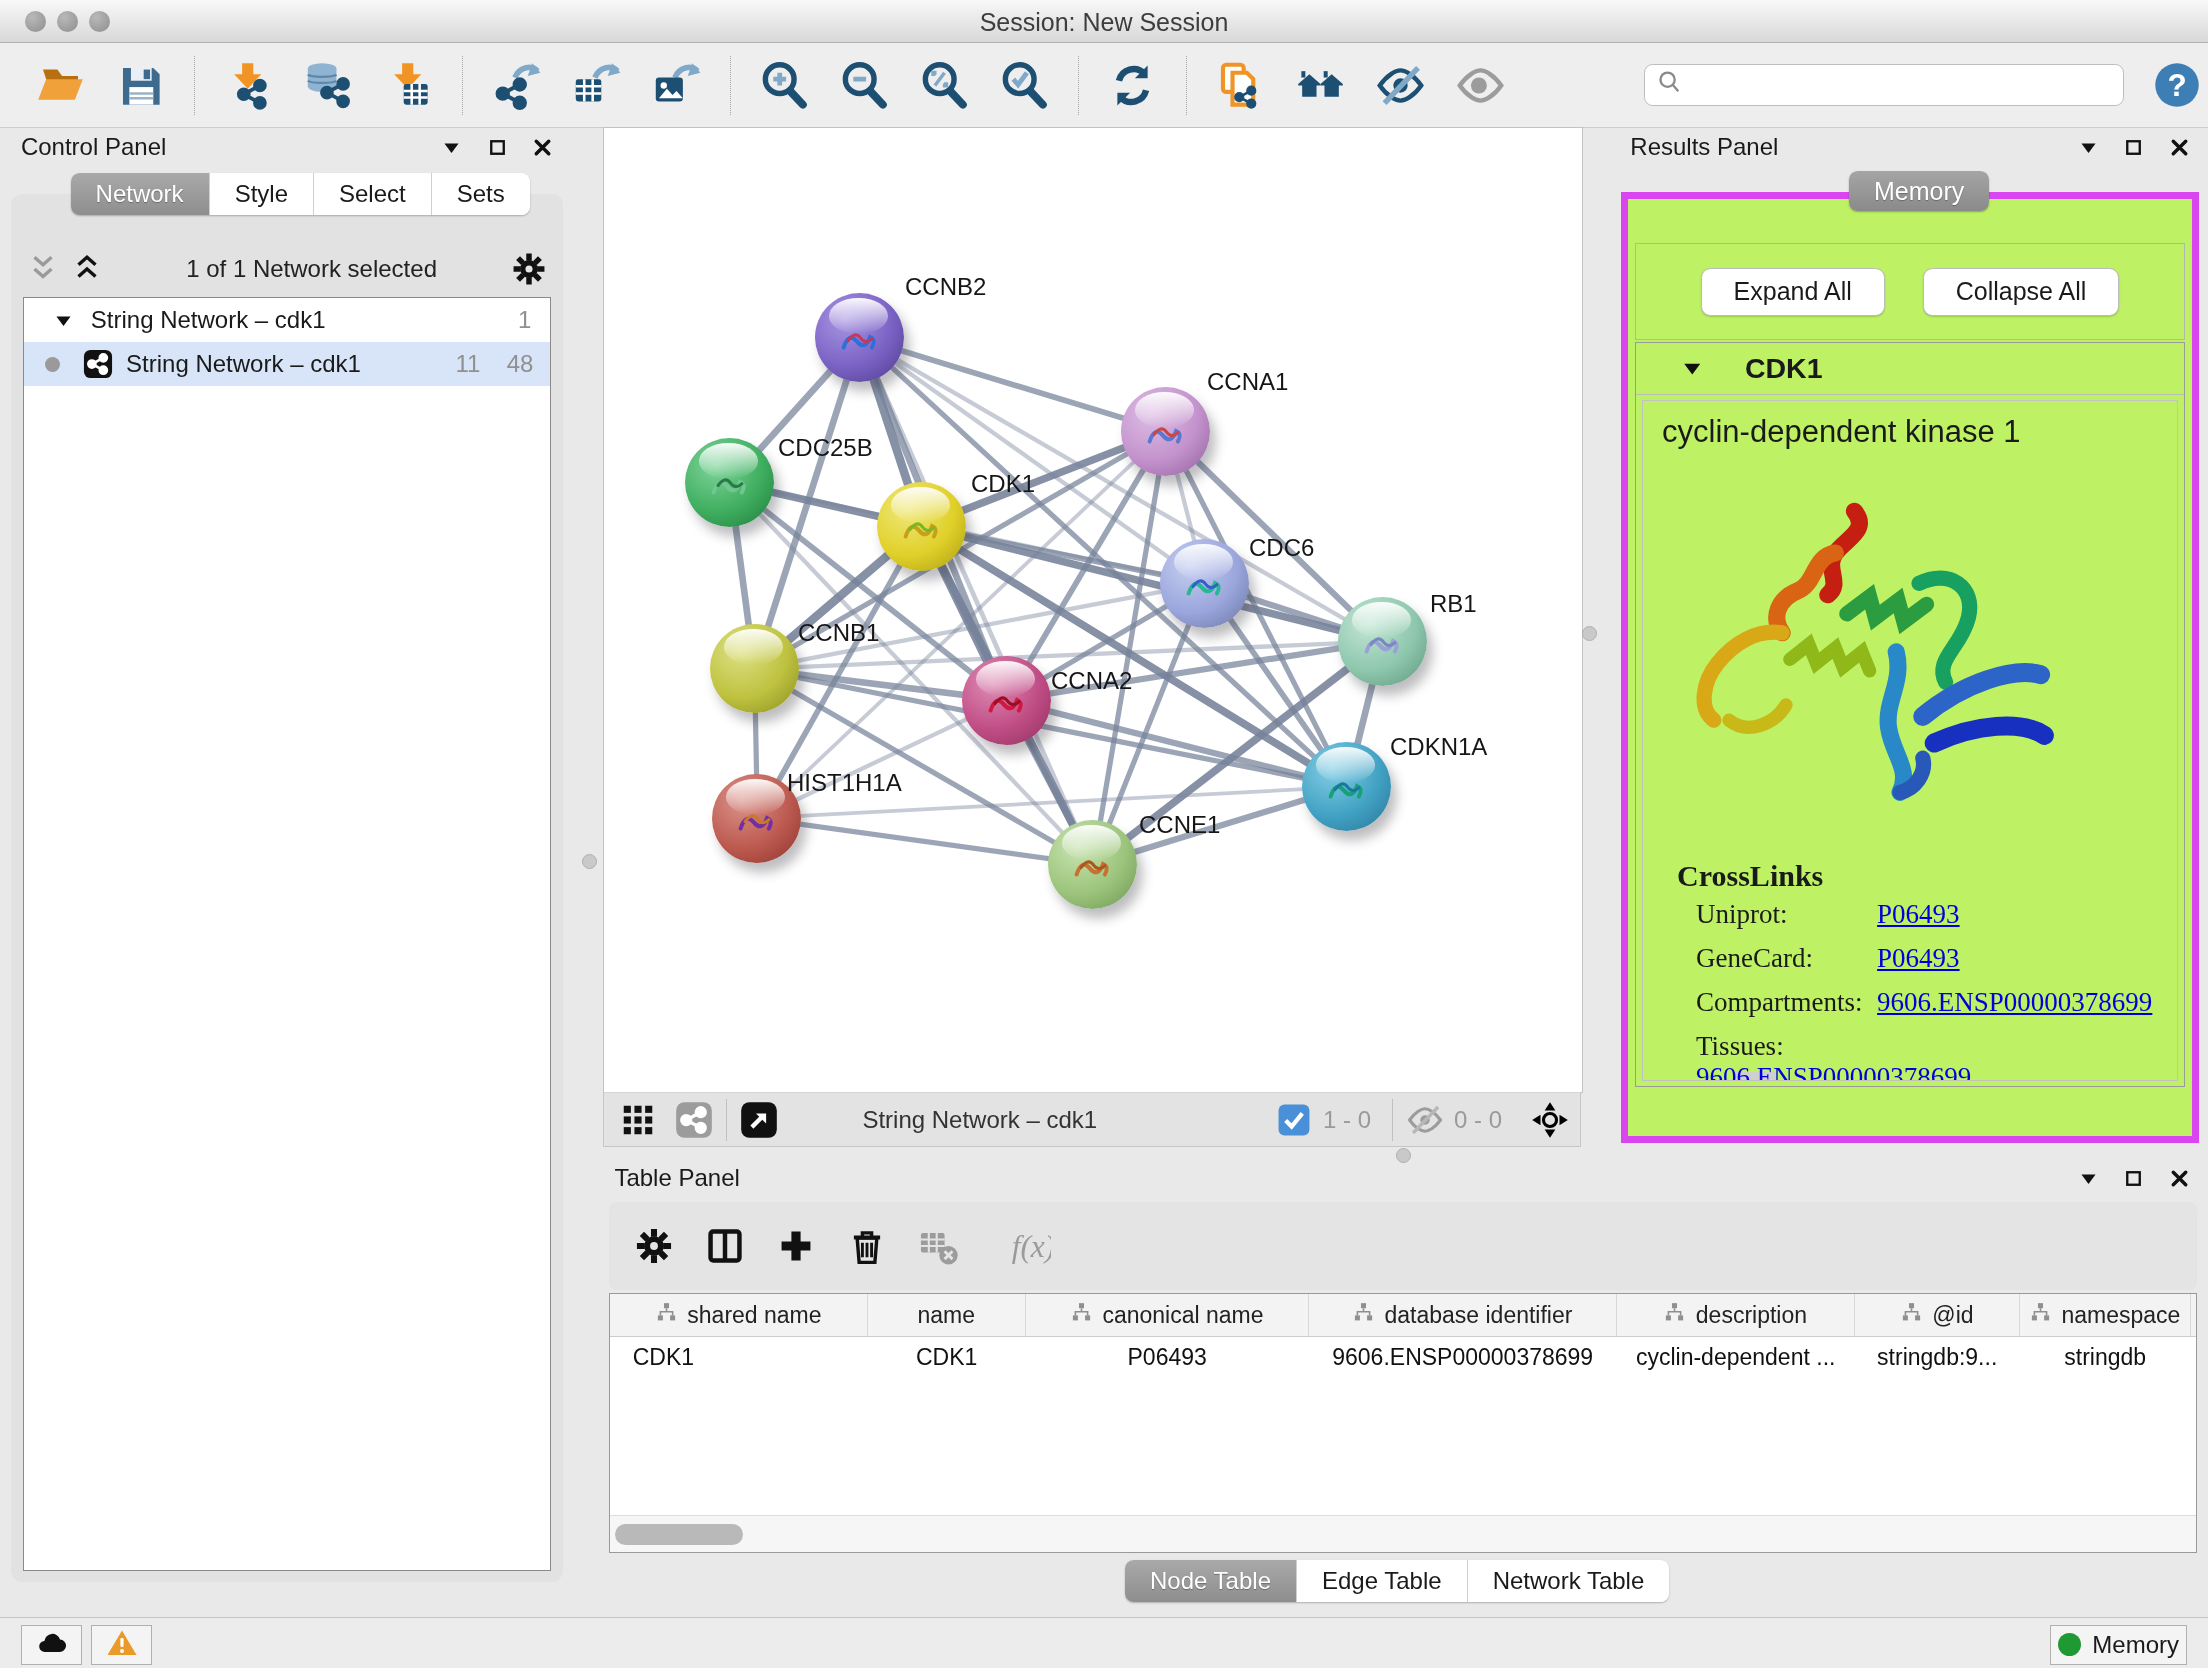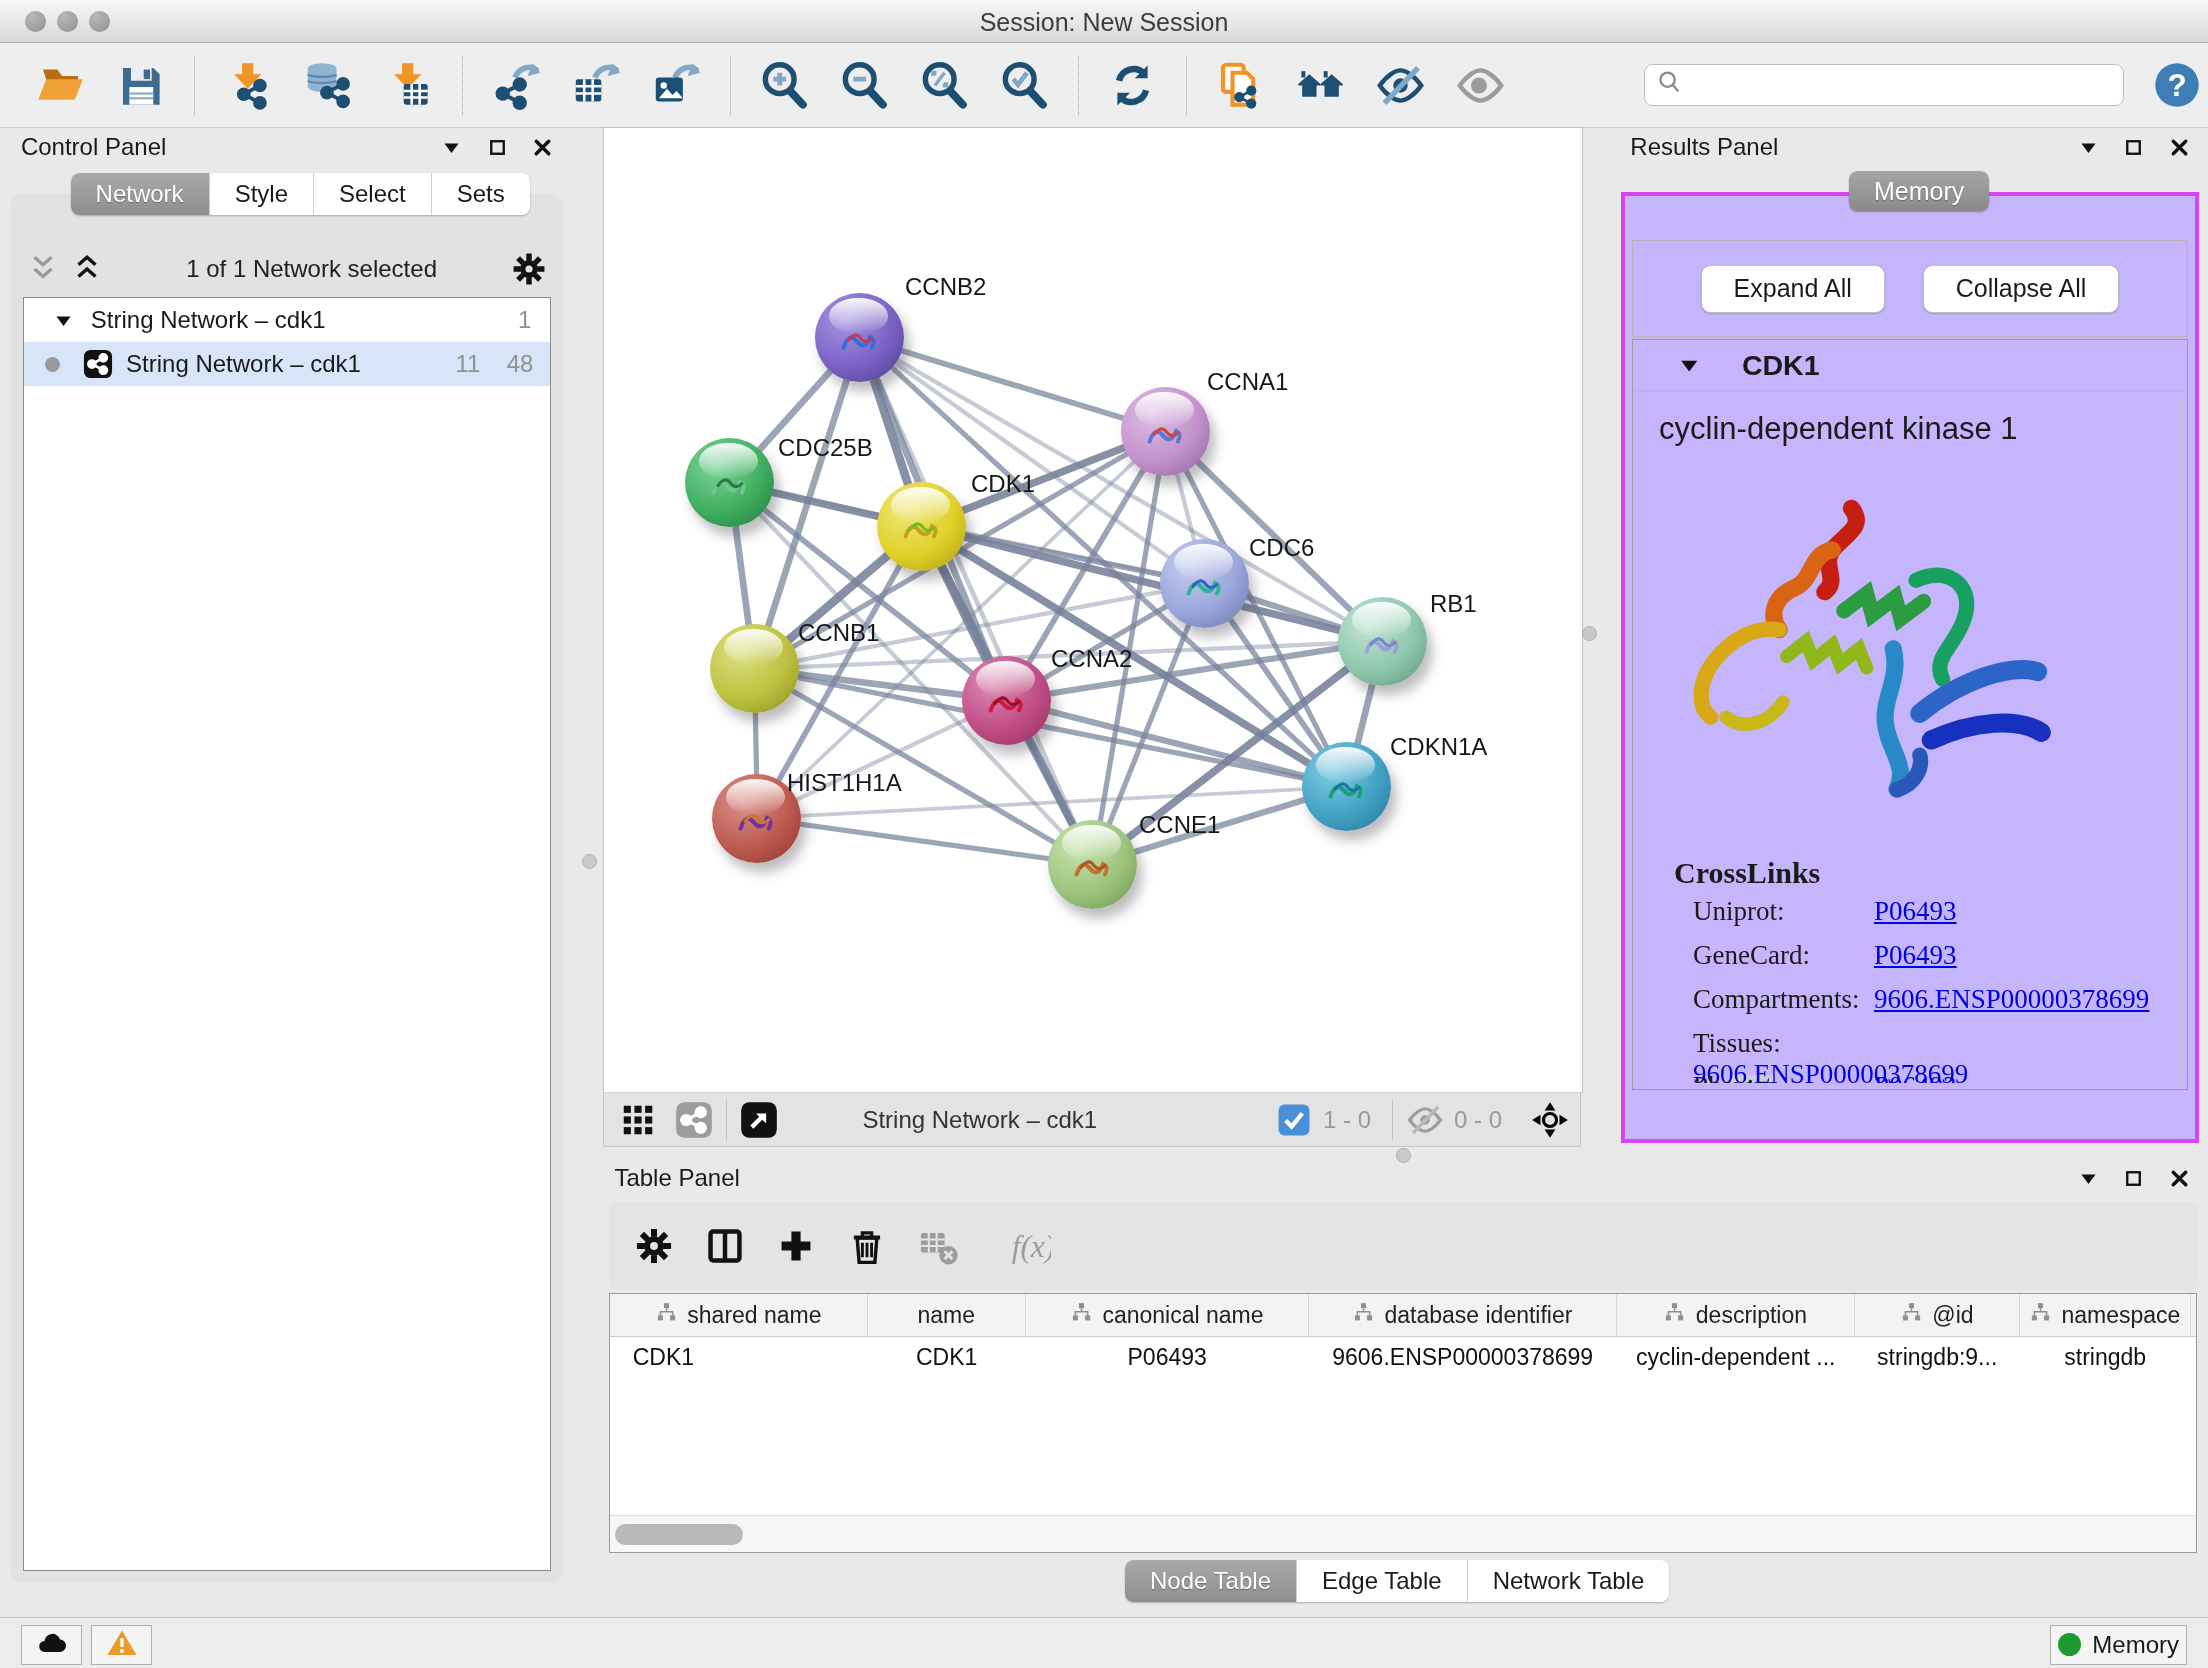--- a/index.html
+++ b/index.html
@@ -64,21 +64,21 @@
   #network-statusbar .sb-ic svg{width:38px;height:38px;}
   .sb-div{width:0;height:42px;border-left:1px solid #c0c0c0;margin:0 11.4px;flex:none;}
   .sb-title{font-size:24px;color:#333;margin-left:82px;flex:1;}
   .sb-num{font-size:24px;color:#9a9a9a;margin:0 9.5px 0 7.6px;}
   
   #results-panel{position:absolute;left:1617px;top:133px;width:586px;height:1016px;}
   #rp-head{position:absolute;left:13.3px;top:0;right:9.5px;display:flex;justify-content:space-between;align-items:center;}
   #rp-tabbadge{position:absolute;left:232px;top:38px;z-index:2;height:40px;padding:0 25px;border-radius:8.6px;
                background:linear-gradient(#a5a5a5,#8a8a8a);color:#fff;font-size:25px;display:flex;align-items:center;
                text-shadow:0 1px 1px rgba(0,0,0,.3);box-shadow:0 1px 1.9px rgba(0,0,0,.3);}
-  #rp-box{position:absolute;left:3.8px;top:59px;right:3.8px;bottom:5.7px;background:#c4b5fd;border:4px solid #d946ef;}
+  #rp-box{position:absolute;left:3.8px;top:59px;right:3.8px;bottom:5.7px;background:#bef264;border:7px solid #d946ef;}
   #rp-buttons{position:absolute;left:7.6px;top:44px;right:7.6px;height:95px;border:1px solid #b4b4b4;
               display:flex;align-items:center;justify-content:center;gap:38px;}
   .rp-btn{height:46px;padding:0 32px;background:#fff;border:1px solid #bcbcbc;border-radius:9.5px;
           font-size:25px;display:flex;align-items:center;box-shadow:0 1px 1.9px rgba(0,0,0,.18);}
   #rp-entry{position:absolute;left:7.6px;top:143px;right:7.6px;bottom:49px;border:1px solid #9a9a9a;}
   #rp-entry-head{height:51px;display:flex;align-items:center;border-bottom:1px solid #bbb;}
   #rp-entry-head .tri{width:28.5px;height:28.5px;margin-left:42px;}
   #rp-entry-head .tri svg{width:28.5px;height:28.5px;}
   #rp-entry-name{font-size:28.5px;font-weight:bold;margin-left:38px;}
   #rp-entry-body{position:absolute;left:5.7px;top:57px;right:5.7px;bottom:5.7px;border:1px solid #c2c2c2;overflow:hidden;}
@@ -469,21 +469,21 @@
         <div class="gloss"></div>
       </div>
       <div class="net-label" style="left: 194px; top: 491px;">CCNB1</div>
       <div class="net-node" style="left: 358px; top: 528px; background: radial-gradient(circle at 34% 30%, rgb(222, 140, 180) 0%, rgb(192, 77, 133) 55%, rgb(140, 47, 92) 100%);">
         <div class="gloss"></div>
         <svg viewBox="0 0 60 60">
           <path d="M12 38 q6 -18 15 -7 t15 -5 q7 3 2 12" stroke="#d01840" stroke-width="4.5" fill="none" stroke-linecap="round"></path>
           <path d="M17 30 q8 -11 14 -3 t13 1" stroke="#980f28" stroke-width="3.5" fill="none" stroke-linecap="round"></path>
         </svg>
       </div>
-      <div class="net-label" style="left: 447px; top: 517px;">CCNA2</div>
+      <div class="net-label" style="left: 447px; top: 539px;">CCNA2</div>
       <div class="net-node" style="left: 698px; top: 614px; background: radial-gradient(circle at 34% 30%, rgb(132, 205, 228) 0%, rgb(66, 162, 196) 55%, rgb(38, 116, 149) 100%);">
         <div class="gloss"></div>
         <svg viewBox="0 0 60 60">
           <path d="M12 38 q6 -18 15 -7 t15 -5 q7 3 2 12" stroke="#18a078" stroke-width="4.5" fill="none" stroke-linecap="round"></path>
           <path d="M17 30 q8 -11 14 -3 t13 1" stroke="#1878a0" stroke-width="3.5" fill="none" stroke-linecap="round"></path>
         </svg>
       </div>
       <div class="net-label" style="left: 786px; top: 605px;">CDKN1A</div>
       <div class="net-node" style="left: 108px; top: 646px; background: radial-gradient(circle at 34% 30%, rgb(218, 147, 138) 0%, rgb(189, 90, 80) 55%, rgb(138, 51, 44) 100%);">
         <div class="gloss"></div>

